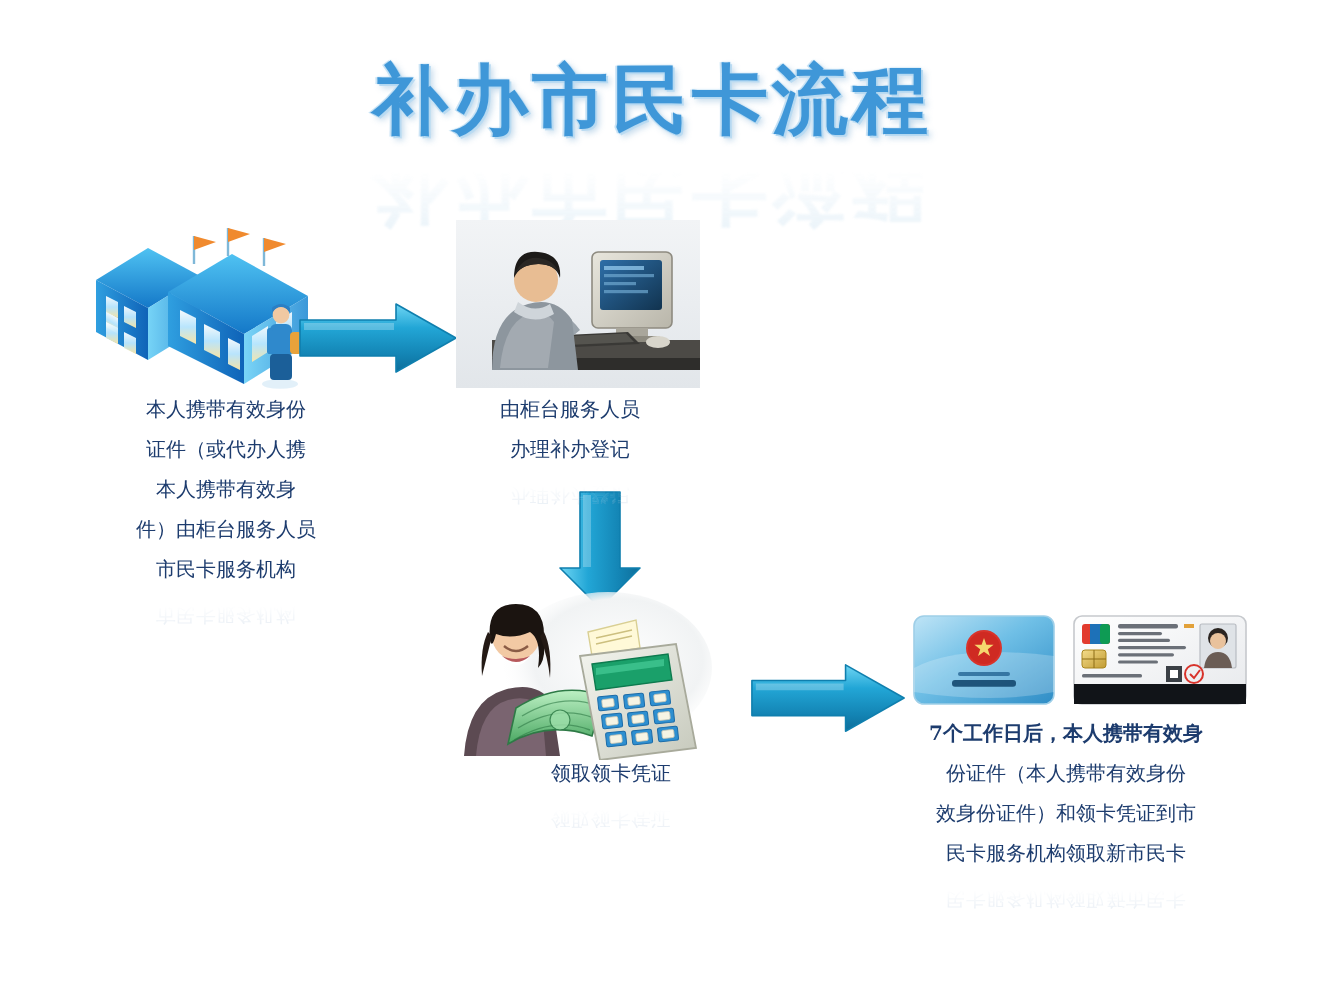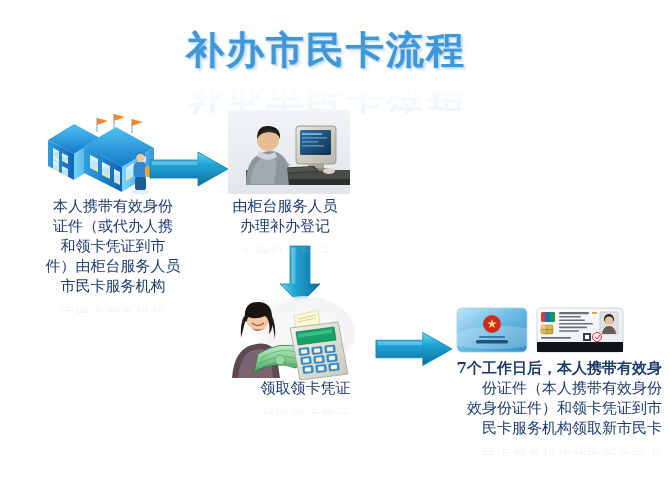--- a/index.html
+++ b/index.html
@@ -59,41 +59,41 @@
     mask-image: linear-gradient(to top, rgba(0,0,0,0) 28%, rgba(0,0,0,0.55) 100%);
     margin-top: 1px;
     filter: blur(0.4px);
   }
 
   
   .caption {
     position: absolute;
     color: #1d3c6e;
     font-family: "DejaVu Serif", "Liberation Serif", serif;
-    font-size: 15px;
+    font-size: 10px;
     line-height: 20px;
     text-align: center;
     font-weight: normal;
     text-shadow: 0 1px 0 rgba(255,255,255,0.9);
   }
   .caption .refl {
     display: block;
     transform: scaleY(-1);
     color: #a7bed8;
     opacity: 0.5;
     -webkit-mask-image: linear-gradient(to top, rgba(0,0,0,0) 35%, rgba(0,0,0,0.6) 100%);
     mask-image: linear-gradient(to top, rgba(0,0,0,0) 35%, rgba(0,0,0,0.6) 100%);
     filter: blur(0.3px);
     pointer-events: none;
   }
 
   #caption-1 { left: 18px;  top: 196px; width: 190px; }
   #caption-2 { left: 200px; top: 196px; width: 170px; font-family: Liberation Serif, serif; }
   #caption-3 { left: 228px; top: 378px; width: 155px; }
-  #caption-4 { left: 404px; top: 358px; width: 258px; text-align: right; }
+  #caption-4 { left: 404px; top: 358px; width: 258px; text-align: center; }
   #caption-4 .lead { font-weight: bold; }
 
   
   .arrow-right, .arrow-down {
     position: absolute;
   }
 
   
   #building-art {
     position: absolute;
@@ -452,21 +452,21 @@
         <path d="M140 33 l2 2 l3 -4" stroke="#d8332b" stroke-width="1" fill="none"></path>
 
         <rect x="82" y="38" width="86" height="10" fill="#111418"></rect>
       </g>
     </svg>
   </div>
 
   <div class="caption" id="caption-1">
     <div>本人携带有效身份</div>
     <div>证件（或代办人携</div>
-    <div>和领卡凭证到市</div>
+    <div>本人携带有效身</div>
     <div>件）由柜台服务人员</div>
     <div>市民卡服务机构</div>
     <span class="refl">市民卡服务机构</span>
   </div>
 
   <div class="caption" id="caption-2">
     <div>由柜台服务人员</div>
     <div>办理补办登记</div>
     <span class="refl">办理补办登记</span>
   </div>

